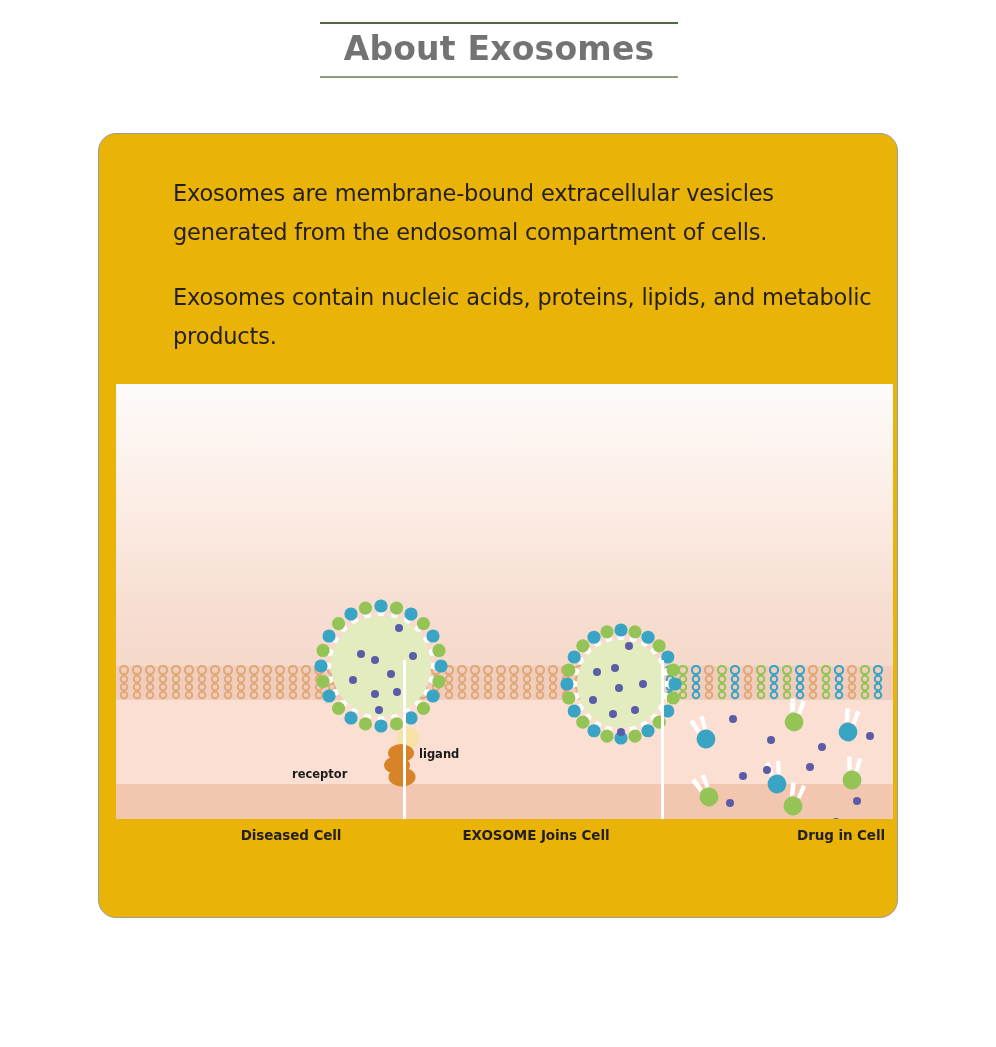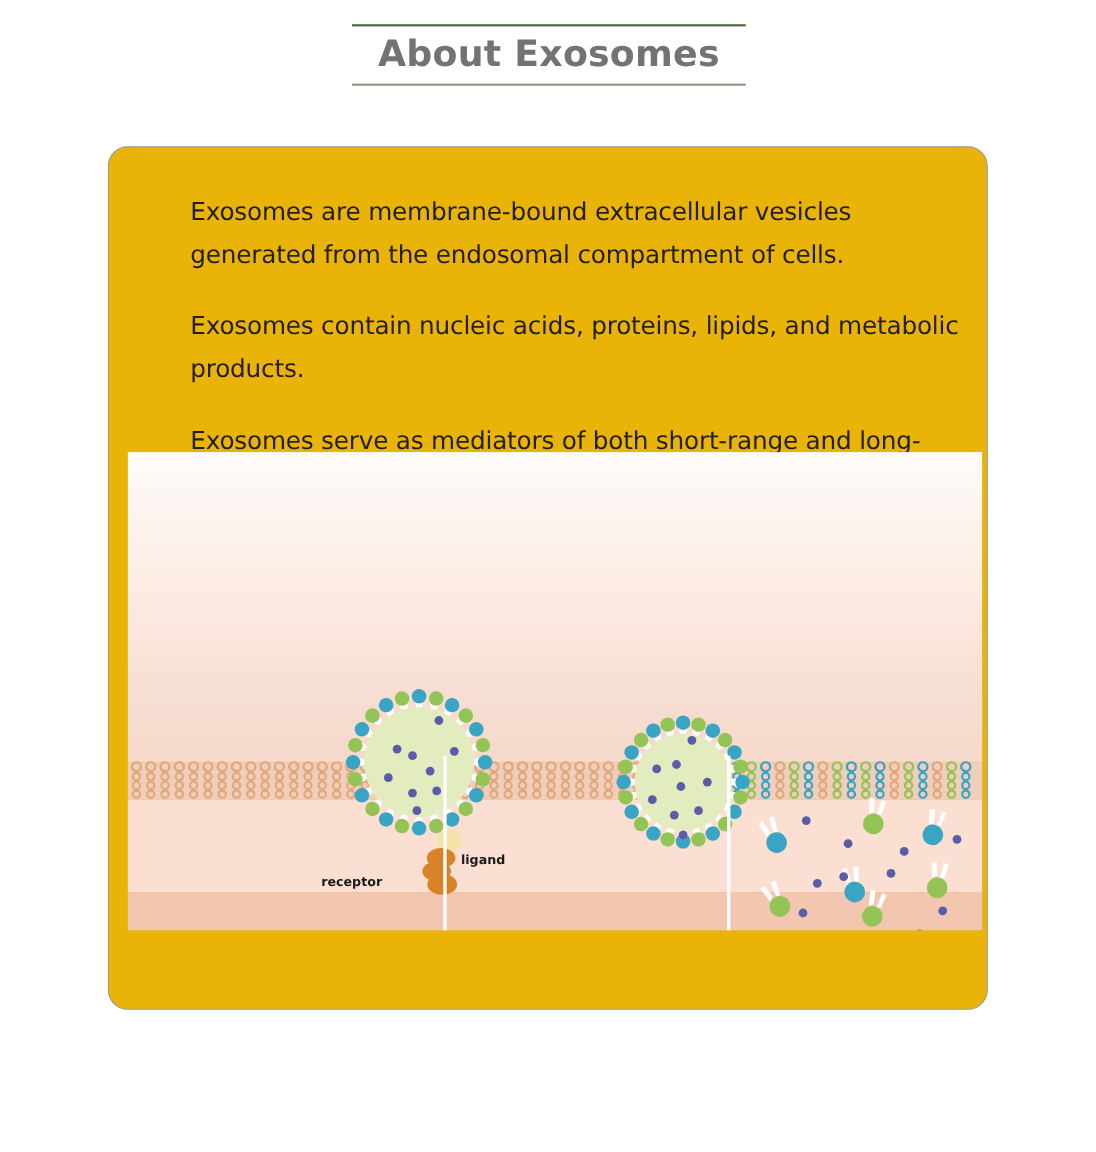--- a/index.html
+++ b/index.html
@@ -72,21 +72,21 @@
     color: #231f20;
     margin: 0 0 26px 0;
     letter-spacing: -0.2px;
   }
   .para:last-child { margin-bottom: 0; }
 
   
   .figure {
     position: absolute;
     left: 17px;
-    top: 277px;
+    top: 250px;
     width: 777px;
     height: 480px;
   }
   .fig-canvas {
     position: absolute;
     left: 0;
     top: 0;
     width: 777px;
     height: 435px;
     overflow: hidden;
@@ -452,15 +452,20 @@
           </g>
       </svg>
 
       <div class="fig-divider d1"></div>
       <div class="fig-divider d2"></div>
 
       <div class="fig-label lbl-ligand">ligand</div>
       <div class="fig-label lbl-receptor">receptor</div>
     </div>
 
+    <div class="captions">
+      <div class="caption cap0">Diseased Cell</div>
+      <div class="caption cap1">EXOSOME Joins Cell</div>
+      <div class="caption cap2">Drug in Cell</div>
+    </div>
 
   </div>
 </div>
 
 </body></html>

